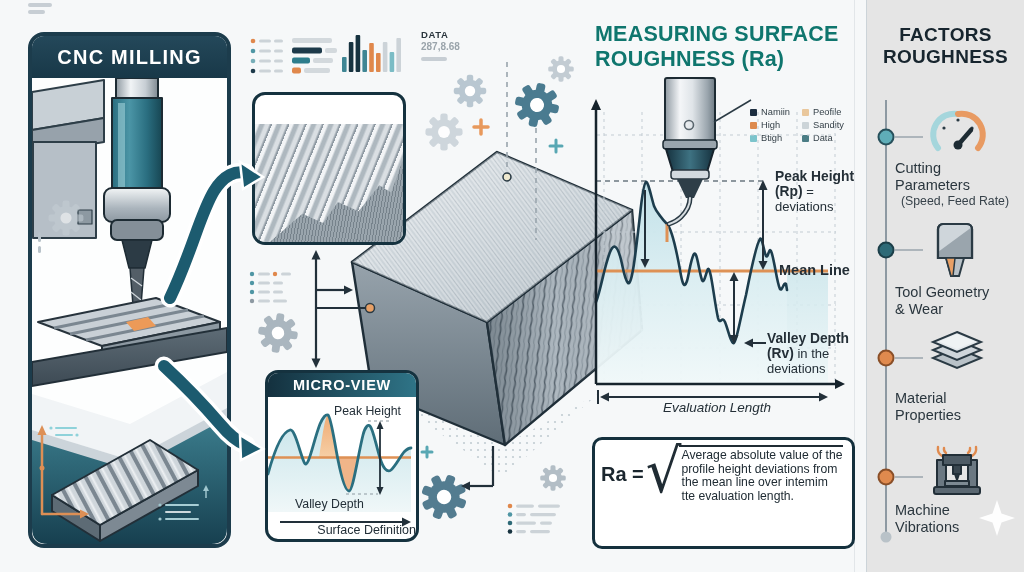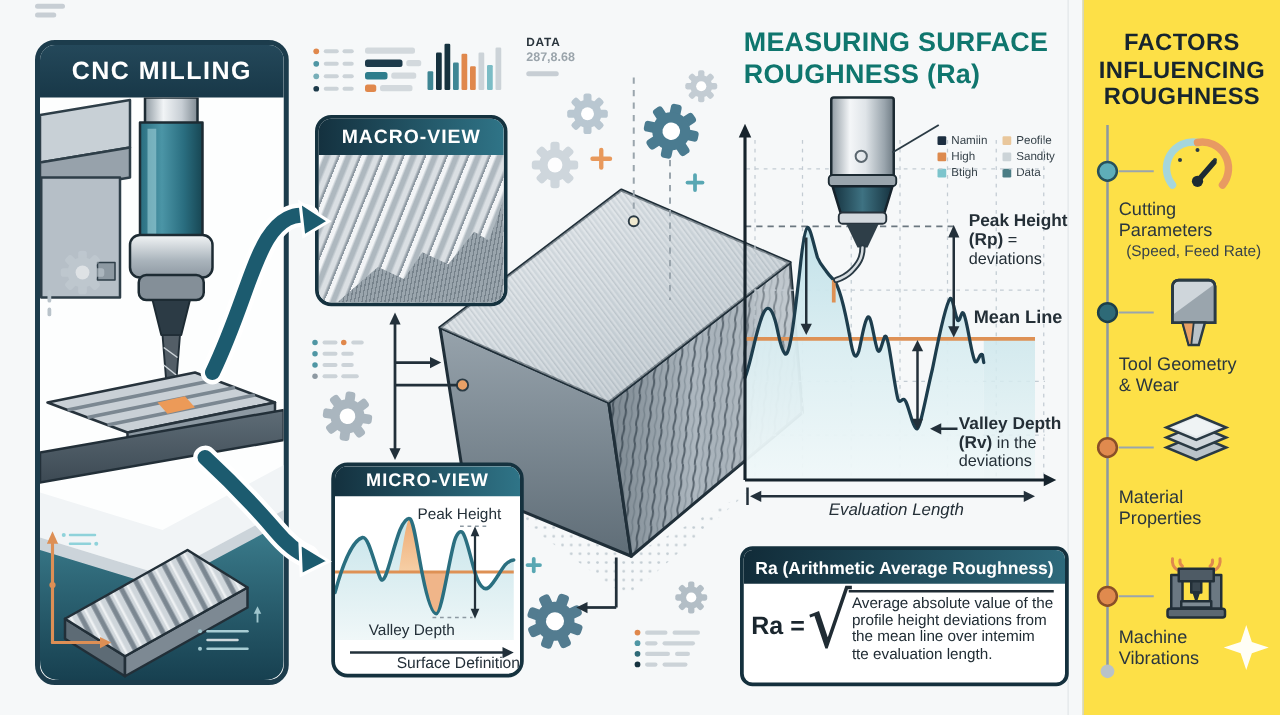--- a/index.html
+++ b/index.html
@@ -43,37 +43,37 @@
   
   .m-title{left:595px;top:22px;width:260px;font-size:21.5px;line-height:25px;
            font-weight:bold;color:#0f766e;letter-spacing:.2px;}
   .legend{left:750px;top:92px;display:grid;grid-template-rows:repeat(3,12px);
           grid-auto-flow:column;column-gap:12px;row-gap:1px;margin-top:14px;}
   .lg{display:flex;align-items:center;gap:4px;font-size:9.3px;color:#333f47;}
   .sw{width:7px;height:7px;border-radius:1px;flex:none;}
   .anno{position:absolute;font-size:13px;line-height:15px;color:#242f37;}
   .anno b{font-size:13.8px;}
   .lab-peak{left:775px;top:169px;}
-  .lab-mean{left:779px;top:247px;font-weight:bold;font-size:14.5px;}
+  .lab-mean{left:779px;top:263px;font-weight:bold;font-size:14.5px;}
   .lab-valley{left:767px;top:331px;}
   .lab-eval{left:597px;top:400px;width:240px;text-align:center;font-size:13.5px;font-style:italic;}
 
   
   .ra-box{left:592px;top:437px;width:263px;height:112px;box-sizing:border-box;
           border:3px solid #14303d;border-radius:10px;background:#fff;overflow:hidden;}
   .ra-header{height:27px;background:linear-gradient(100deg,#112b38,#2e6a7c);color:#fff;
              font-weight:bold;font-size:14px;display:flex;align-items:center;justify-content:center;}
   .ra-body{display:flex;align-items:center;padding:5px 5px 4px 6px;}
   .ra-lhs{font-size:20px;font-weight:bold;color:#1a262e;margin-right:2px;white-space:nowrap;}
   .ra-root{font-family:"DejaVu Sans",sans-serif;font-size:56px;line-height:60px;color:#202c34;
            transform:scaleY(1.08);margin:-6px -3px 0 0;}
   .ra-lines{border-top:2px solid #202c34;padding:2px 0 0 3px;font-size:12.2px;line-height:13.6px;color:#202c34;}
 
   
-  .factors{left:866px;top:0;width:158px;height:572px;background:#fde047;border-left:1.5px solid #ccd4d9;box-sizing:border-box;}
+  .factors{left:866px;top:0;width:158px;height:572px;background:#e5e5e5;border-left:1.5px solid #ccd4d9;box-sizing:border-box;}
   .f-title{position:absolute;left:0;right:0;top:24px;text-align:center;font-size:19px;line-height:21.5px;
            font-weight:bold;color:#17252e;letter-spacing:.3px;}
   .f-item-label{position:absolute;left:28px;width:120px;text-align:left;font-size:14.5px;color:#2a363e;}
   .f-sub{position:absolute;left:20px;width:136px;text-align:center;font-size:12.3px;color:#37424a;}
   .f-icon{position:absolute;}
   .edge-line{left:854px;top:0;width:1px;height:572px;background:#e2e6e9;}
 </style>
 </head>
 <body>
 
@@ -355,21 +355,20 @@
       </g>
       <line x1="134" y1="434" x2="158" y2="434" stroke="#cdd8dc" stroke-width="2" stroke-linecap="round"></line>
       <line x1="174" y1="420" x2="174" y2="411" stroke="#9fc6ce" stroke-width="1.5"></line>
       <polygon points="174,407 171,413 177,413" fill="#9fc6ce"></polygon>
       <circle cx="128" cy="427" r="1.6" fill="#9fc6ce"></circle>
         <circle cx="128" cy="441" r="1.6" fill="#9fc6ce"></circle>
     </svg>
   </div>
 
   <div class="abs view-panel macro">
-    <div class="view-header">MACRO-VIEW</div>
     <div class="macro-body">
       <div class="macro-grain"></div>
     </div>
   </div>
 
   <div class="abs view-panel micro">
     <div class="view-header">MICRO-VIEW</div>
     <svg class="abs" style="left:0;top:27px" width="147" height="141" viewBox="0 0 147 141">
       <defs>
         <linearGradient id="mvFill" x1="0" y1="0" x2="0" y2="1">
@@ -535,37 +534,35 @@
   </div>
   <div class="abs anno lab-mean">Mean Line</div>
   <div class="abs anno lab-valley">
     <b>Valley Depth</b><br>
     <b>(Rv)</b><span> in the</span><br>
     <span>deviations</span>
   </div>
   <div class="abs anno lab-eval">Evaluation Length</div>
 
   <div class="abs ra-box">
-    <div class="ra-header">Ra (Arithmetic Average Roughness)</div>
     <div class="ra-body">
       <span class="ra-lhs">Ra =</span>
       <span class="ra-root">√</span>
       <div class="ra-lines">
         <div>Average absolute value of the</div>
         <div>profile height deviations from</div>
         <div>the mean line over intemim</div>
         <div>tte evaluation length.</div>
       </div>
     </div>
   </div>
 
   <div class="abs factors">
     <div class="f-title">
       <div>FACTORS</div>
-      <div>INFLUENCING</div>
       <div>ROUGHNESS</div>
     </div>
 
     <svg class="abs" style="left:0;top:0" width="158" height="572" viewBox="0 0 158 572">
       <line x1="19" y1="100" x2="19" y2="537" stroke="#8d99a2" stroke-width="2"></line>
       <g stroke="#9aa5ad" stroke-width="1.5">
         <line x1="28" y1="137" x2="56" y2="137"></line>
           <line x1="28" y1="250" x2="56" y2="250"></line>
         <line x1="28" y1="358" x2="56" y2="358"></line>
           <line x1="28" y1="477" x2="56" y2="477"></line>

